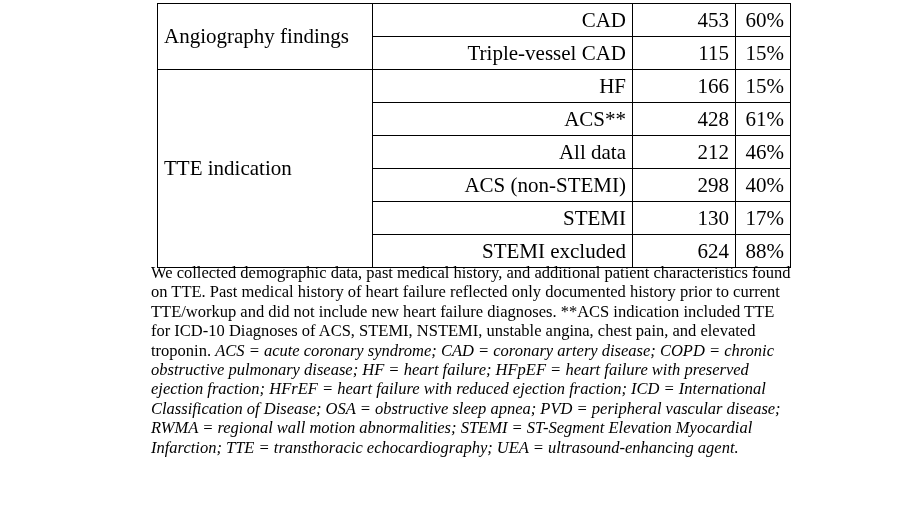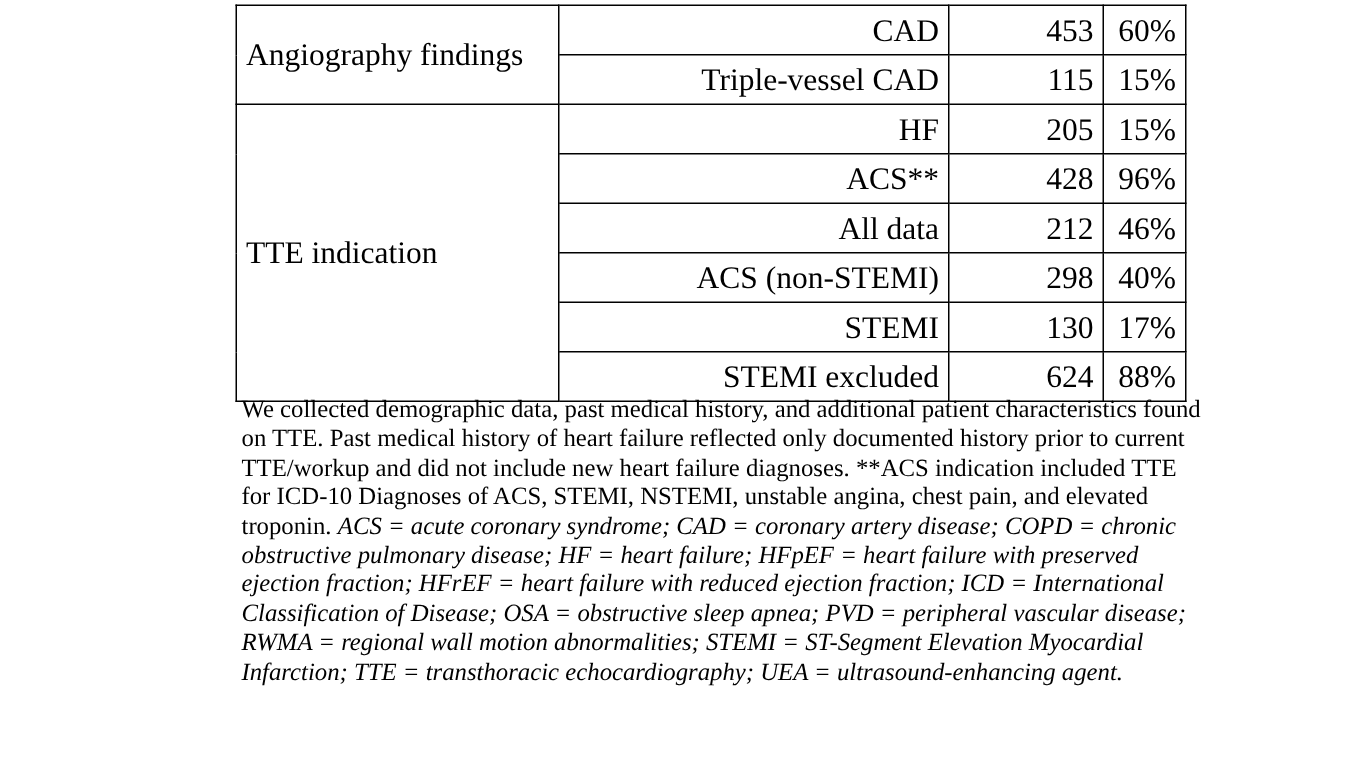--- a/index.html
+++ b/index.html
@@ -48,21 +48,21 @@
     text-align: left;
     padding-left: 12px;
     vertical-align: middle;
   }
   td.item-cell, td.num-cell, td.pct-cell {
     text-align: right;
   }
 
   .footnote {
     position: absolute;
-    left: 161px;
+    left: 151px;
     top: 263px;
     width: 640px;
     font-size: 16.5px;
     line-height: 19.4px;
     text-align: left;
   }
   .footnote .abbrev {
     font-style: italic;
   }
 </style>
@@ -90,28 +90,28 @@
 
         <tr>
           <td class="item-cell">Triple-vessel CAD</td>
           <td class="num-cell">115</td>
           <td class="pct-cell">15%</td>
         </tr>
 
         <tr>
           <td class="label-cell" rowspan="6">TTE indication</td>
           <td class="item-cell">HF</td>
-          <td class="num-cell">205</td>
+          <td class="num-cell">166</td>
           <td class="pct-cell">15%</td>
         </tr>
 
         <tr>
           <td class="item-cell">ACS**</td>
           <td class="num-cell">428</td>
-          <td class="pct-cell">96%</td>
+          <td class="pct-cell">61%</td>
         </tr>
 
         <tr>
           <td class="item-cell">All data</td>
           <td class="num-cell">212</td>
           <td class="pct-cell">46%</td>
         </tr>
 
         <tr>
           <td class="item-cell">ACS (non-STEMI)</td>

